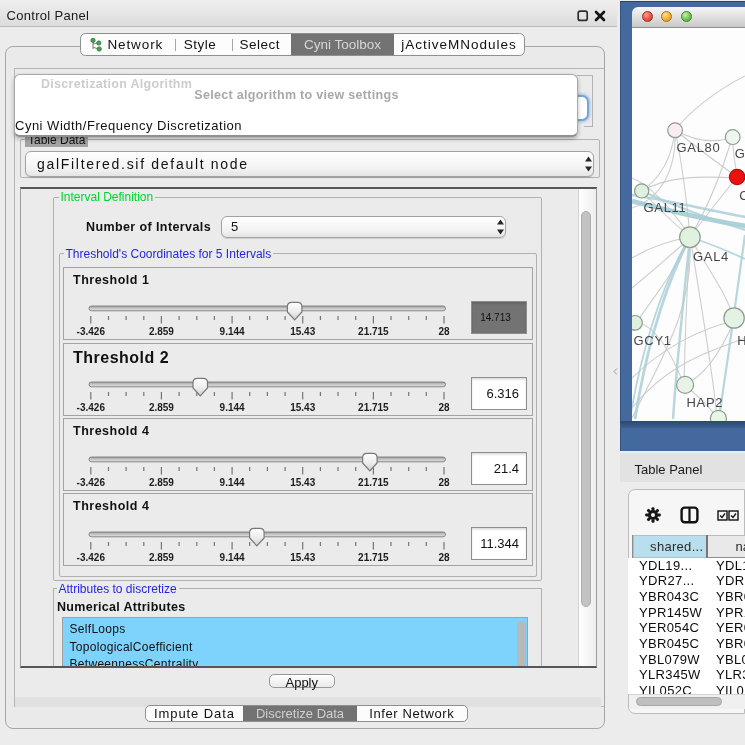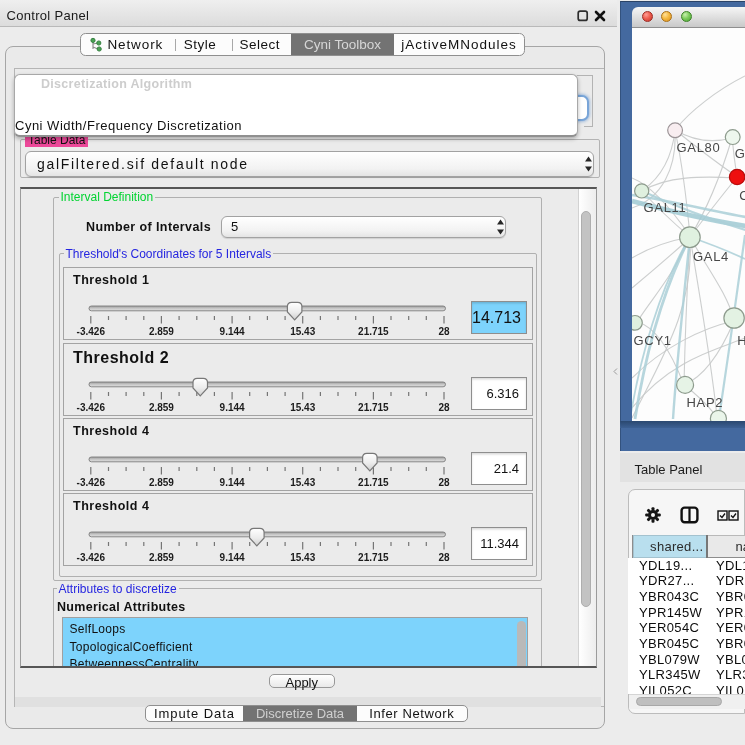--- a/index.html
+++ b/index.html
@@ -16,21 +16,21 @@
   </svg>
 <svg width="12" height="12" viewBox="0 0 12 12" style="position:absolute;left:593.5px;top:10px">
     <path d="M2,2 L10,10 M10,2 L2,10" stroke="#111" stroke-width="2.6" stroke-linecap="round"></path>
   </svg>
 
 <div class="abs" style="left:4.5px;top:46px;width:600px;height:682.5px;border:1.5px solid #a6a6a6;border-radius:8px;background:#eaeaea"></div>
 
 <div class="abs" style="left:13.5px;top:68px;width:590px;height:639px;border:1px solid #b5b5b5;border-right:none;background:#ebebeb"></div>
 
 <div class="abs" style="left:19.5px;top:139px;width:580px;height:39px;border:1px solid #b3b3b3;border-radius:2px"></div>
-<div class="abs" style="left:25px;top:133px;font-size:12px;background:#ec4899;padding:0 3px">Table Data</div>
+<div class="abs" style="left:25px;top:133px;font-size:12px;background:#a3a3a3;padding:0 3px">Table Data</div>
 <div class="abs combo" style="left:25px;top:151px;width:568.5px;height:25.5px"></div>
 <div class="abs" style="left:37px;top:156px;font-size:14px;letter-spacing:1.7px">galFiltered.sif default node</div>
 <svg width="9" height="16" viewBox="0 0 9 16" style="position:absolute;left:583.5px;top:155.5px">
     <path d="M4.5,0.5 L8,5.5 L1,5.5 Z" fill="#262626"></path>
     <path d="M4.5,15.5 L8,10.5 L1,10.5 Z" fill="#262626"></path>
   </svg>
 
 <div class="abs" style="left:19.5px;top:186.5px;width:577px;height:481.5px;border:1px solid #9b9b9b;border-top:2px solid #565656;border-bottom:2px solid #565656;background:#ebebeb"></div>
 
 <div class="abs" style="left:52.5px;top:196.5px;width:489px;height:384.5px;border:1px solid #b0b0b0;border-radius:2px"></div>
@@ -87,21 +87,21 @@
       <text x="97.4" y="66.5" text-anchor="middle" font-size="10" font-weight="bold" fill="#1c1c1c">2.859</text>
       <text x="168.1" y="66.5" text-anchor="middle" font-size="10" font-weight="bold" fill="#1c1c1c">9.144</text>
       <text x="238.7" y="66.5" text-anchor="middle" font-size="10" font-weight="bold" fill="#1c1c1c">15.43</text>
       <text x="309.4" y="66.5" text-anchor="middle" font-size="10" font-weight="bold" fill="#1c1c1c">21.715</text>
       <text x="380.0" y="66.5" text-anchor="middle" font-size="10" font-weight="bold" fill="#1c1c1c">28</text>
       <g transform="translate(222.4,33.3)">
         <path d="M1,5.3 Q1,1.1 5.3,1.1 L11.2,1.1 Q15.5,1.1 15.5,5.3 L15.5,10.7 L8.25,18.6 L1,10.7 Z" fill="url(#thg)" stroke="#787878" stroke-width="1.2"></path>
       </g>
     </svg>
 <div class="abs b" style="left:9px;top:5px;font-size:12.5px;letter-spacing:.5px">Threshold 1</div>
-<div class="abs" style="left:407px;top:33px;width:56px;height:33px;background:#7dd3fc;border:1px solid #8e8e8e;font-size:16px;line-height:31px;text-align:left;padding-right:7px;box-shadow:inset 0 1.5px 2px rgba(0,0,0,.15)">14.713</div>
+<div class="abs" style="left:407px;top:33px;width:56px;height:33px;background:#737373;border:1px solid #8e8e8e;font-size:10px;line-height:31px;text-align:center;padding-right:7px;box-shadow:inset 0 1.5px 2px rgba(0,0,0,.15)">14.713</div>
 </div>
 <div class="abs" style="left:63px;top:343px;width:470px;height:73px;border:1px solid #a3a3a3;background:#ebebeb">
 <svg width="470" height="73" style="position:absolute;left:0;top:0">
       <defs>
         <linearGradient id="thg" x1="0" y1="0" x2="0" y2="1">
           <stop offset="0" stop-color="#ffffff"></stop>
           <stop offset="0.55" stop-color="#ececec"></stop>
           <stop offset="1" stop-color="#cfcfcf"></stop>
         </linearGradient>
         <linearGradient id="grv" x1="0" y1="0" x2="0" y2="1">
@@ -257,20 +257,21 @@
   </div>
 </div>
 
 <div class="abs" style="left:570px;top:95px;width:19px;height:26px;border:2.5px solid #79a5d8;border-radius:7px;background:#fff;box-shadow:0 0 3px 1px rgba(100,150,210,.55)"></div>
 <div class="abs" style="left:577px;top:74.5px;width:15px;height:1px;background:#b3b3b3"></div>
 <div class="abs" style="left:592px;top:74.5px;width:1px;height:52px;background:#b3b3b3"></div>
 <div class="abs" style="left:584px;top:126px;width:9px;height:1px;background:#b3b3b3"></div>
 
 <div class="abs" style="left:13.5px;top:74px;width:564px;height:62.5px;background:#fff;border:1px solid #a8a8a8;border-bottom:2px solid #909090;border-radius:6px;box-shadow:0 2px 4px rgba(0,0,0,.28);overflow:hidden">
   <div class="abs b" style="left:26.5px;top:2px;font-size:12.5px;color:#cdcdcd;letter-spacing:.3px">Discretization Algorithm</div>
+  <div class="abs b" style="left:0;top:13px;width:564px;text-align:center;font-size:12.5px;color:#a9a9a9;letter-spacing:.3px">Select algorithm to view settings</div>
   <div class="abs" style="left:0.5px;top:42.5px;font-size:13px;letter-spacing:.5px">Cyni Width/Frequency Discretization</div>
 </div>
 
 <div class="abs" style="left:80px;top:33px;width:445px;height:22.5px;background:#fcfcfc;border:1px solid #8f8f8f;border-radius:5.5px;display:flex;overflow:hidden;font-size:13.5px">
   <div class="tabseg" style="width:91px">
       <svg width="14" height="15" viewBox="0 0 14 15">
         <path d="M4,4 L4,12 M4,7 L9,6 M4,10 L9,12" stroke="#8e8e8e" stroke-width="1.2" fill="none"></path>
         <circle cx="4" cy="3.4" r="2.1" fill="#4aa254" stroke="#2e7a3a" stroke-width="0.9"></circle>
         <circle cx="9.8" cy="6" r="2.1" fill="#4aa254" stroke="#2e7a3a" stroke-width="0.9"></circle>
         <circle cx="10.2" cy="12" r="2.1" fill="#4aa254" stroke="#2e7a3a" stroke-width="0.9"></circle>

